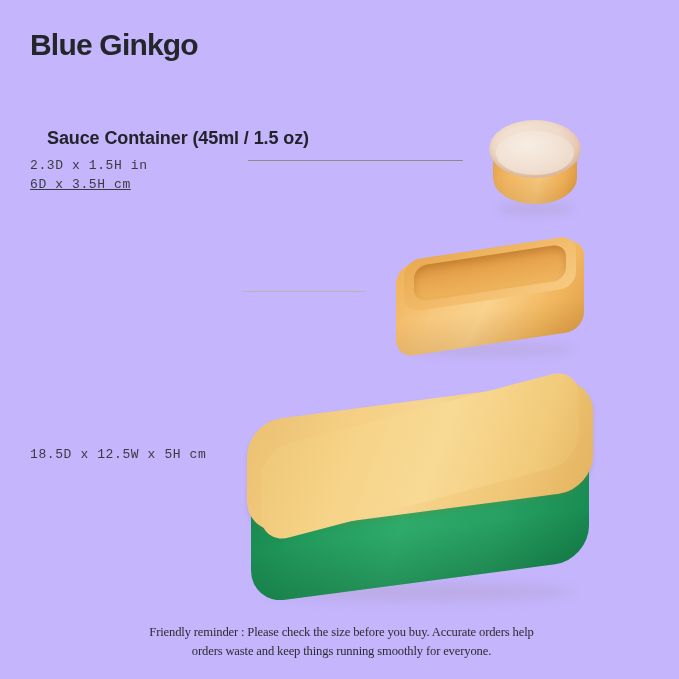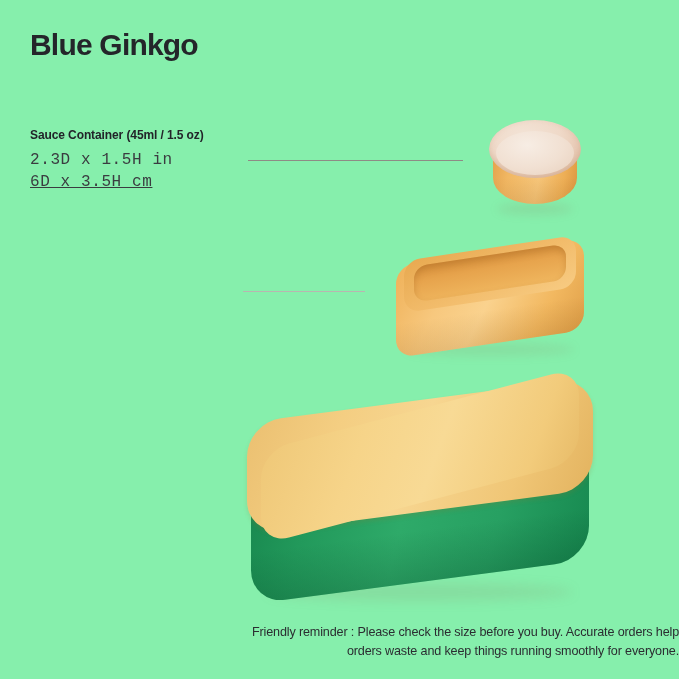--- a/index.html
+++ b/index.html
@@ -11,50 +11,51 @@
     height: 679px;
     background: #FAF8F4;
     font-family: "Liberation Sans", sans-serif;
     overflow: hidden;
     position: relative;
   }
 
   .page {
     position: absolute;
     inset: 0;
-    background: #86efac;
+    background: #c4b5fd;
   }
 
   
   .brand {
     position: absolute;
     left: 30px;
     top: 28px;
     font-size: 30px;
     font-weight: 700;
     letter-spacing: -0.8px;
     color: #24262A;
     font-family: "Liberation Sans", sans-serif;
   }
 
   
   .spec-block {
     position: absolute;
     left: 30px;
   }
   .spec-title {
-    font-size: 12px;
+    font-size: 18px;
     font-weight: 600;
     color: #222429;
     letter-spacing: -0.1px;
     white-space: nowrap;
+    margin-left: 17px;
   }
   .spec-line {
     font-family: "Liberation Mono", monospace;
-    font-size: 16px;
+    font-size: 13px;
     color: #3A3C40;
     letter-spacing: 0.6px;
     white-space: nowrap;
     margin-top: 9px;
   }
   .spec-line + .spec-line {
     margin-top: 4px;
     text-decoration: underline;
   }
 
@@ -259,44 +260,46 @@
     background: rgba(130,110,80,0.13);
     filter: blur(6px);
   }
 
   
   .footer {
     position: absolute;
     left: 4px;
     right: 0;
     top: 623px;
-    text-align: right;
+    text-align: center;
     font-size: 12.6px;
     line-height: 19px;
     color: #2B2D31;
     letter-spacing: -0.15px;
+    font-family: Liberation Serif, serif;
   }
 </style>
 </head>
 <body>
 
 <div class="page">
 
   <div class="brand">Blue Ginkgo</div>
 
   <div class="spec-block" id="spec-sauce">
     <div class="spec-title">Sauce Container (45ml / 1.5 oz)</div>
     <div class="spec-line">2.3D x 1.5H in</div>
     <div class="spec-line">6D x 3.5H cm</div>
   </div>
   <div class="leader" id="leader-sauce"></div>
 
   <div class="leader" id="leader-divider"></div>
 
   <div class="spec-block" id="spec-container">
+    <div class="spec-line">18.5D x 12.5W x 5H cm</div>
   </div>
 
   <div id="product-sauce">
     <div class="shadow"></div>
     <div class="body"></div>
     <div class="lid">
       <div class="lid-top"></div>
     </div>
   </div>
 

